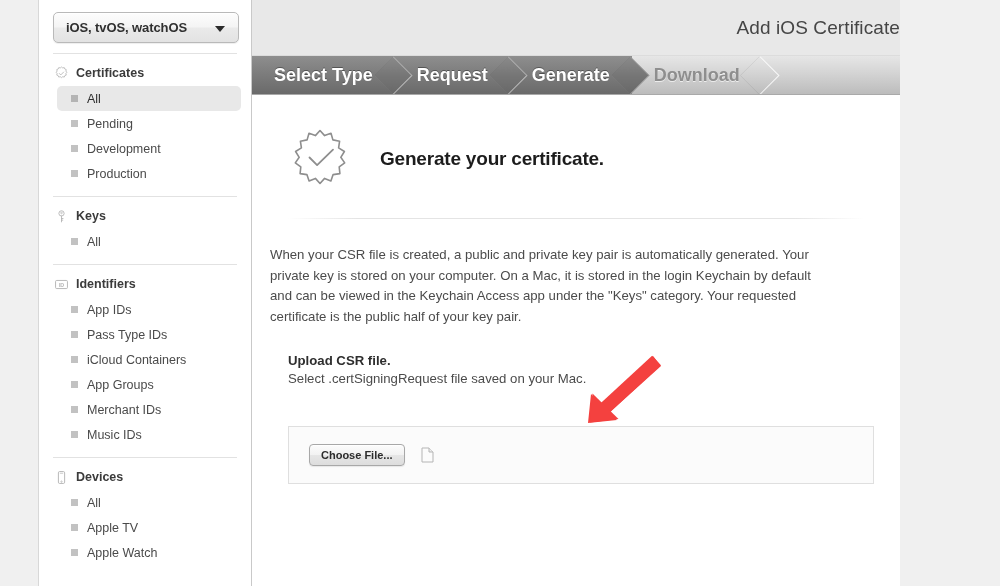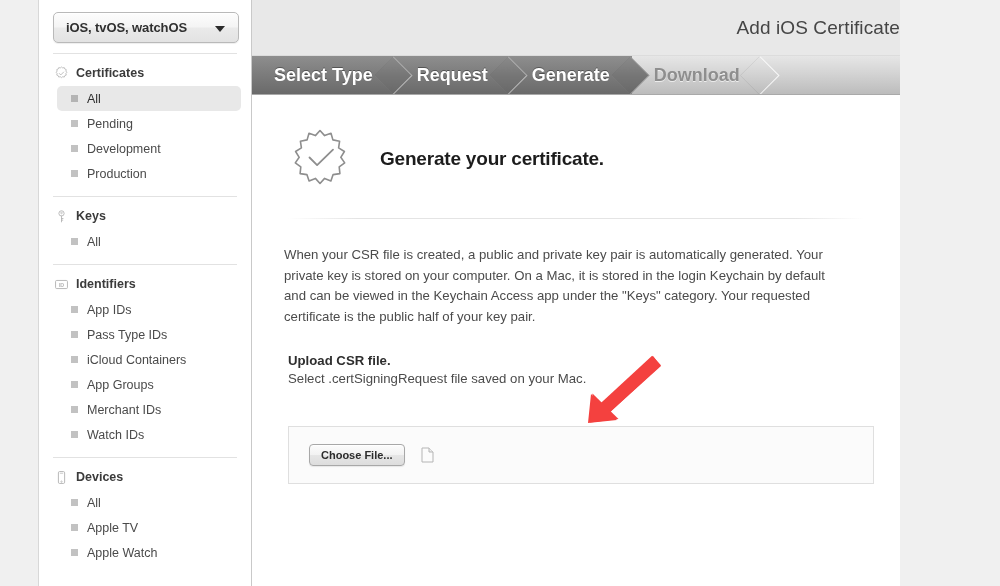--- a/index.html
+++ b/index.html
@@ -234,21 +234,21 @@
     letter-spacing: -0.2px;
   }
 
   .divider {
     height: 1px;
     margin: 27px 36px 0 36px;
     background: linear-gradient(to right, rgba(225,225,225,0) 0%, #e4e4e4 12%, #e4e4e4 88%, rgba(225,225,225,0) 100%);
   }
 
   .body-copy {
-    margin: 26px 40px 0 32px;
+    margin: 26px 40px 0 18px;
     font-size: 13.2px;
     line-height: 20.5px;
     color: #4b4b4b;
     max-width: 560px;
   }
 
   .upload-head {
     margin: 26px 12px 0 36px;
     font-size: 13.2px;
     font-weight: bold;
@@ -396,21 +396,21 @@
     <div class="sb-item">
       <span class="bullet"></span>
       <span class="sb-lbl">App Groups</span>
     </div>
     <div class="sb-item">
       <span class="bullet"></span>
       <span class="sb-lbl">Merchant IDs</span>
     </div>
     <div class="sb-item">
       <span class="bullet"></span>
-      <span class="sb-lbl">Watch IDs</span>
+      <span class="sb-lbl">Music IDs</span>
     </div>
 
     <div class="sb-sep"></div>
 
     <div class="sb-section">
       <span class="sb-ico">
         <svg width="15" height="15" viewBox="0 0 24 24">
           <rect x="7" y="2.5" width="10" height="19" rx="2" fill="none" stroke="#b3b3b3" stroke-width="1.5"></rect>
           <line x1="10" y1="5.2" x2="14" y2="5.2" stroke="#b3b3b3" stroke-width="1.1" stroke-linecap="round"></line>
           <circle cx="12" cy="18.6" r="1.1" fill="none" stroke="#b3b3b3" stroke-width="1.1"></circle>

